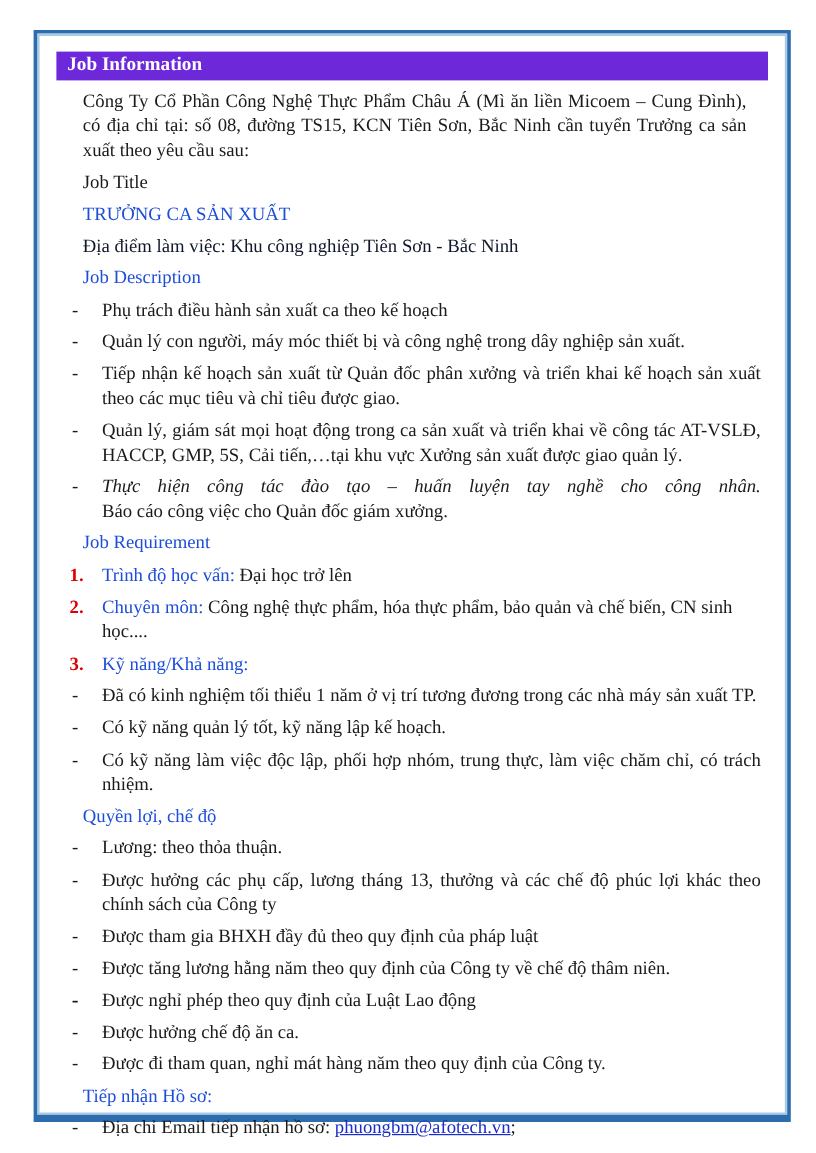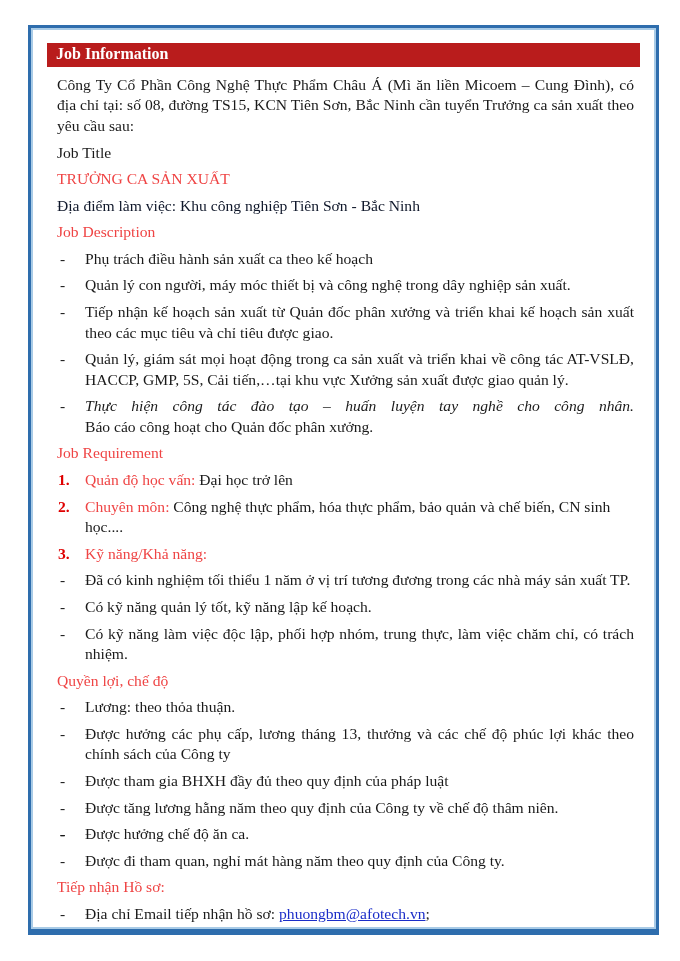--- a/index.html
+++ b/index.html
@@ -15,36 +15,36 @@
     position: absolute;
     left: 28px; top: 25px;
     width: 631px; height: 910px;
     background: #ffffff;
     border: 3px solid #2e6dad;
     border-bottom-width: 6px;
     box-shadow: inset 0 0 0 2px #a9cbe6;
     padding: 15px 16px 12px 16px;
   }
   .bar {
-    background: #b91c1c;
+    background: #6d28d9;
     color: #ffffff;
     font-weight: 700;
     font-size: 16px;
     line-height: 1.3;
     padding: 1px 9px 2px 9px;
   }
   .content {
     margin-top: 8px;
     padding: 0 6px 0 10px;
     font-size: 15.6px;
     line-height: 1.32;
   }
-  .content p { margin: 6px 0; }
+  .content p { margin: 6px 12px; }
   .b { font-weight: 400; }
-  .red { color: #ef4444; }
+  .red { color: #1d4ed8; }
   .blue { color: #0f172a; }
   .just { text-align: justify; }
   .li {
     position: relative;
     padding-left: 28px;
     margin: 6px 0;
     text-align: justify;
   }
   .li .dash { position: absolute; left: 3px; }
   .ni { position: relative; padding-left: 28px; margin: 6px 0; }
@@ -86,28 +86,28 @@
       <span class="dash">-</span>
       <span>Tiếp nhận kế hoạch sản xuất từ Quản đốc phân xưởng và triển khai kế hoạch sản xuất theo các mục tiêu và chỉ tiêu được giao.</span>
     </div>
     <div class="li">
       <span class="dash">-</span>
       <span>Quản lý, giám sát mọi hoạt động trong ca sản xuất và triển khai về công tác AT-VSLĐ, HACCP, GMP, 5S, Cải tiến,…tại khu vực Xưởng sản xuất được giao quản lý.</span>
     </div>
     <div class="li">
       <span class="dash">-</span>
       <span class="jline">Thực hiện công tác đào tạo – huấn luyện tay nghề cho công nhân.</span>
-      <span class="line2">Báo cáo công hoạt cho Quản đốc phân xưởng.</span>
+      <span class="line2">Báo cáo công việc cho Quản đốc giám xưởng.</span>
     </div>
 
     <p class="b red">Job Requirement</p>
 
     <div class="ni">
       <span class="num">1.</span>
-      <span class="b red">Quản độ học vấn:</span><span> Đại học trở lên</span>
+      <span class="b red">Trình độ học vấn:</span><span> Đại học trở lên</span>
     </div>
     <div class="ni">
       <span class="num">2.</span>
       <span class="b red">Chuyên môn:</span><span> Công nghệ thực phẩm, hóa thực phẩm, bảo quản và chế biến, CN sinh học....</span>
     </div>
     <div class="ni">
       <span class="num">3.</span>
       <span class="b red">Kỹ năng/Khả năng:</span><span></span>
     </div>
 
@@ -140,20 +140,21 @@
     </div>
     <div class="li">
       <span class="dash">-</span>
       <span>Được tăng lương hằng năm theo quy định của Công ty về chế độ thâm niên.</span>
     </div>
     <div class="li">
       <span class="dash">-</span>
     </div>
     <div class="li">
       <span class="dash">-</span>
+      <span>Được nghỉ phép theo quy định của Luật Lao động</span>
     </div>
     <div class="li">
       <span class="dash">-</span>
       <span>Được hưởng chế độ ăn ca.</span>
     </div>
     <div class="li">
       <span class="dash">-</span>
       <span>Được đi tham quan, nghỉ mát hàng năm theo quy định của Công ty.</span>
     </div>
 

